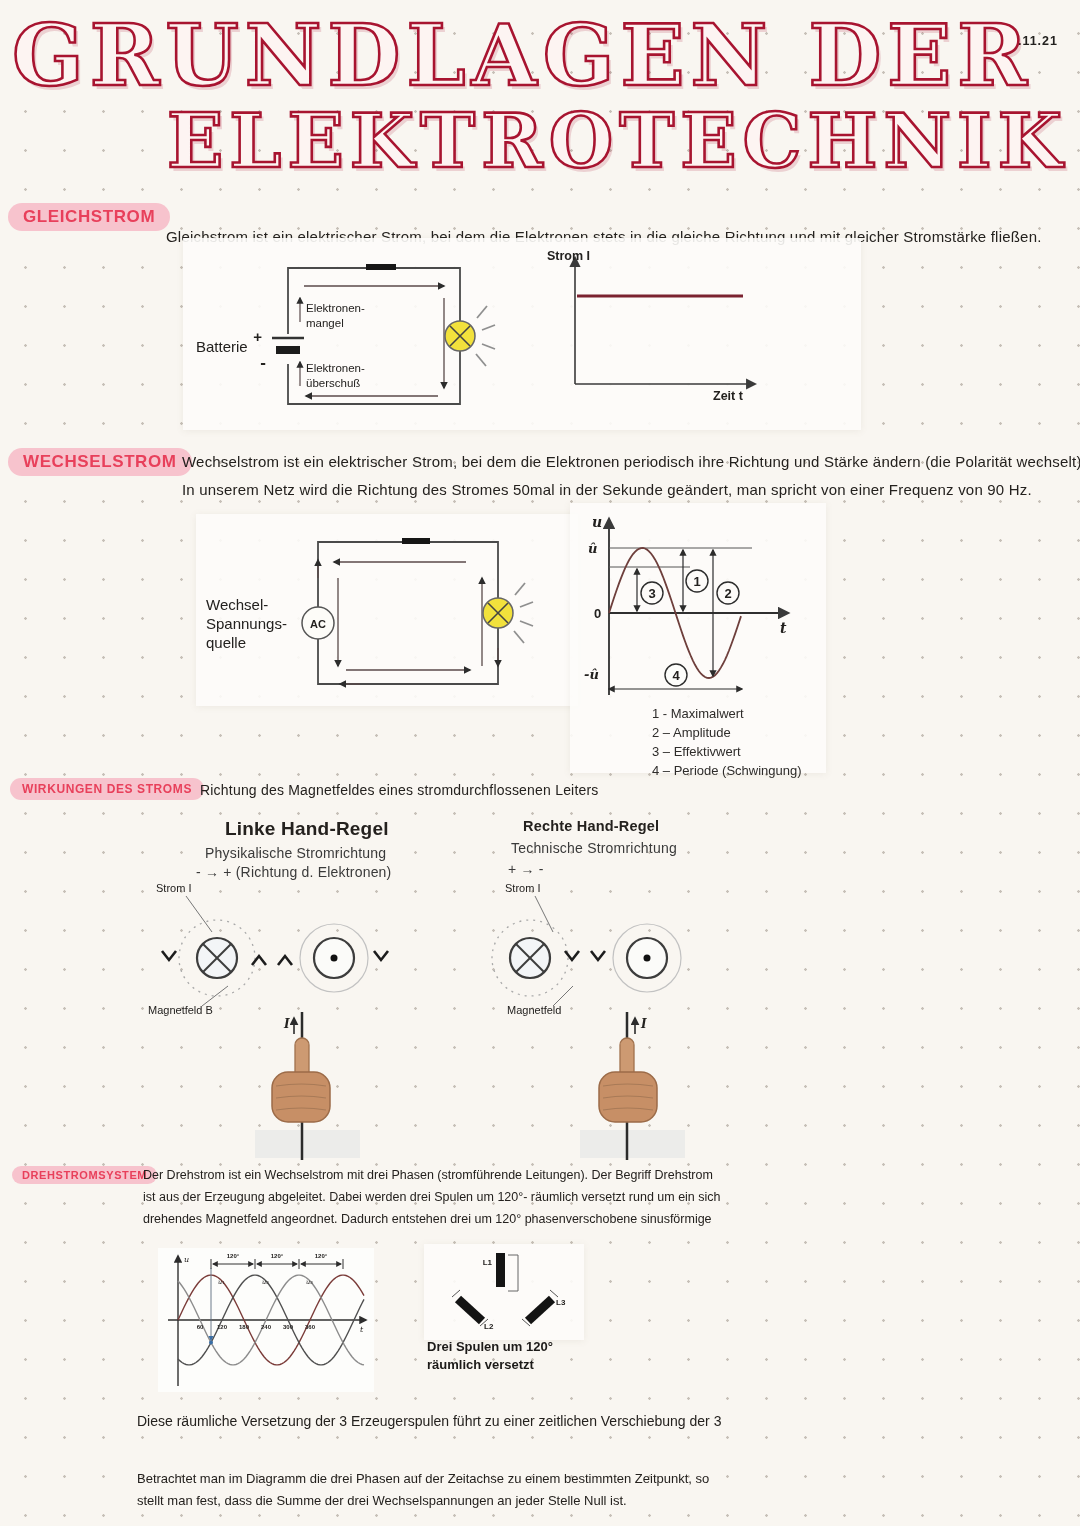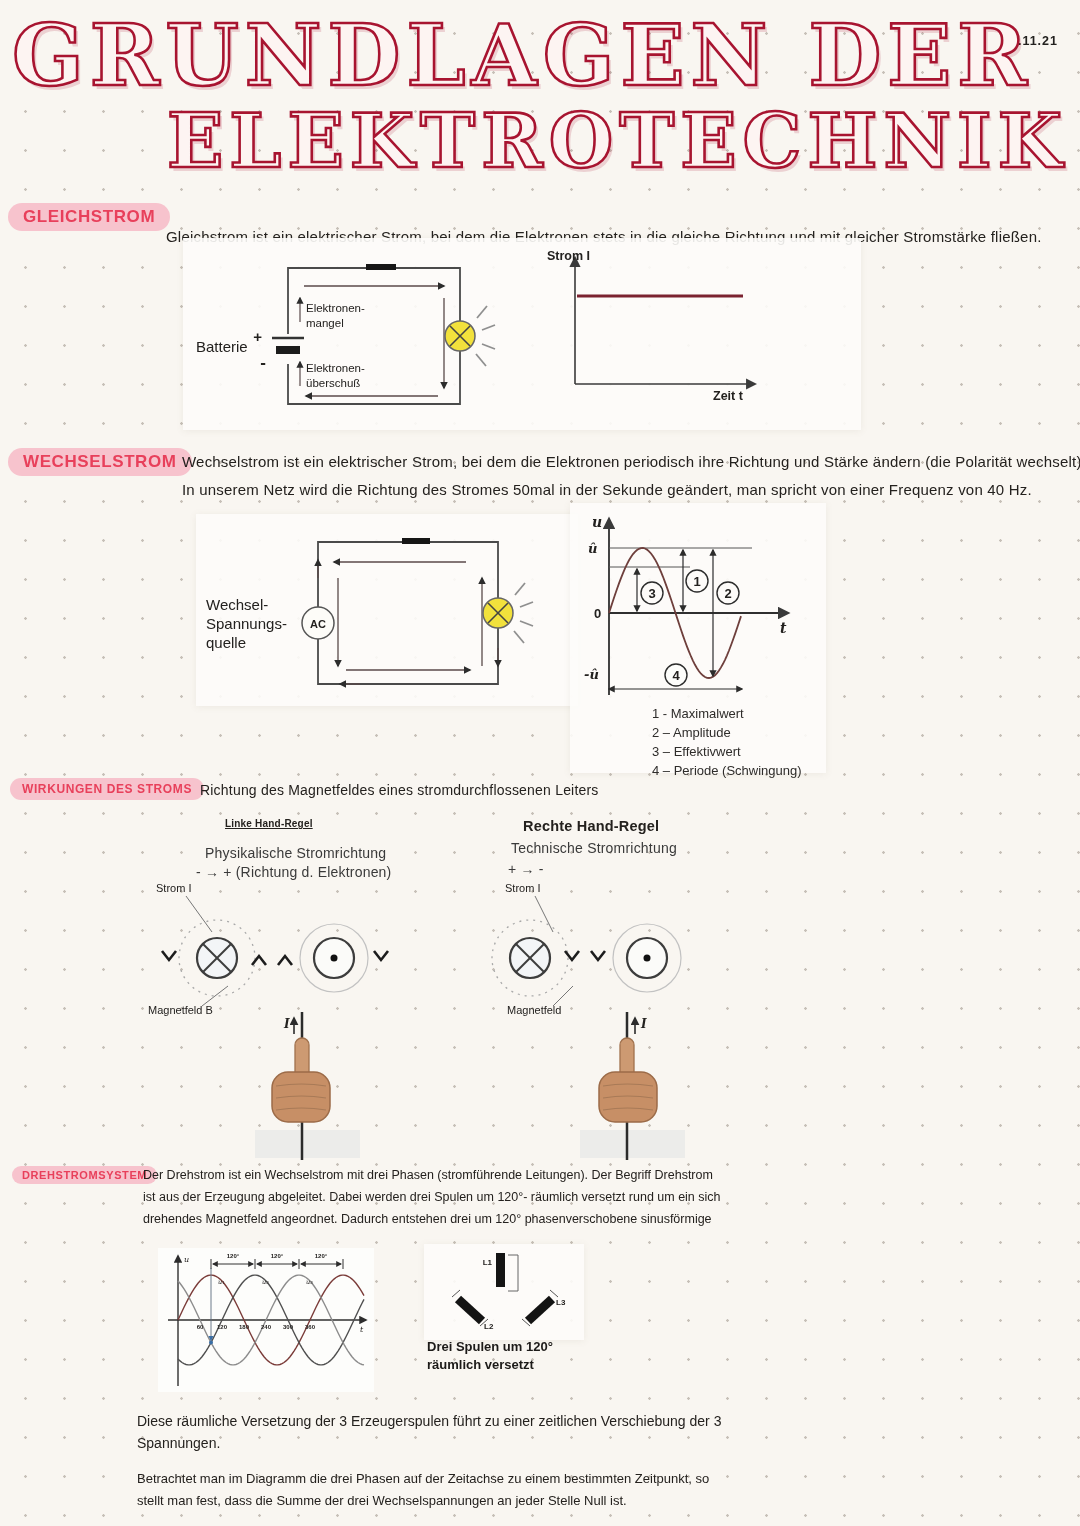--- a/index.html
+++ b/index.html
@@ -98,21 +98,21 @@
   <svg style="left:545px; top:242px;" width="230" height="168" viewBox="0 0 230 168">
     <line x1="30" y1="142" x2="30" y2="16" stroke="#3a3a3a" stroke-width="1.6" marker-end="url(#ah)"></line>
     <line x1="30" y1="142" x2="210" y2="142" stroke="#3a3a3a" stroke-width="1.6" marker-end="url(#ah)"></line>
     <text x="2" y="18" font-size="12.5" font-weight="bold" fill="#2b2b2b">Strom I</text>
     <text x="168" y="158" font-size="12.5" font-weight="bold" fill="#2b2b2b">Zeit t</text>
     <line x1="32" y1="54" x2="198" y2="54" stroke="var(--dc-line,#7b2230)" stroke-width="3"></line>
   </svg>
 
   <span class="pill big" style="left:8px; top:448px;">WECHSELSTROM</span>
   <div class="hw" style="left:182px; top:453px;">Wechselstrom ist ein elektrischer Strom, bei dem die Elektronen periodisch ihre Richtung und Stärke ändern (die Polarität wechselt)</div>
-  <div class="hw" style="left:182px; top:481px;">In unserem Netz wird die Richtung des Stromes 50mal in der Sekunde geändert, man spricht von einer Frequenz von 40 Hz.</div>
+  <div class="hw" style="left:182px; top:481px;">In unserem Netz wird die Richtung des Stromes 50mal in der Sekunde geändert, man spricht von einer Frequenz von 90 Hz.</div>
 
   <div class="scan" style="left:196px; top:514px; width:382px; height:192px;"></div>
   <div class="scan" style="left:570px; top:503px; width:256px; height:270px;"></div>
 
   <svg style="left:198px; top:518px;" width="335" height="192" viewBox="0 0 335 192">
     <text x="8" y="92" font-size="15" fill="#2b2b2b">Wechsel-</text>
     <text x="8" y="111" font-size="15" fill="#2b2b2b">Spannungs-</text>
     <text x="8" y="130" font-size="15" fill="#2b2b2b">quelle</text>
     <path d="M120,121 L120,166 L300,166 L300,24 L120,24 L120,89" fill="none" stroke="#4a4a4a" stroke-width="1.8"></path>
     <rect x="204" y="20" width="28" height="6" fill="#161616"></rect>
@@ -172,21 +172,21 @@
   <div class="legend" style="left:652px; top:704px;">
     <div>1 - Maximalwert</div>
     <div>2 – Amplitude</div>
     <div>3 – Effektivwert</div>
     <div>4 – Periode (Schwingung)</div>
   </div>
 
   <span class="pill small" style="left:10px; top:778px;">WIRKUNGEN DES STROMS</span>
   <div class="hw" style="left:200px; top:782px; font-size:14px;">Richtung des Magnetfeldes eines  stromdurchflossenen Leiters</div>
 
-  <div class="hw bold" style="left:225px; top:818px; font-size:10px;text-decoration:underline;">Linke Hand-Regel</div>
+  <div class="hw bold" style="left:225px; top:818px; font-size:19px;">Linke Hand-Regel</div>
   <div class="hw" style="left:205px; top:845px; font-size:14px; color:#3a3a3a;">Physikalische Stromrichtung</div>
   <div class="hw" style="left:196px; top:864px; font-size:14px; color:#3a3a3a;">- → + (Richtung d. Elektronen)</div>
 
   <svg style="left:142px; top:880px;" width="270" height="140" viewBox="0 0 270 140">
     <text x="14" y="12" font-size="11" fill="#3c3c3c">Strom I</text>
     <line x1="44" y1="16" x2="70" y2="52" stroke="#777" stroke-width="1"></line>
     <circle cx="75" cy="78" r="38" fill="none" stroke="#a9a9a9" stroke-width="1.3" stroke-dasharray="2,5"></circle>
     <circle cx="75" cy="78" r="20" fill="#f3f5f7" stroke="#3d3d3d" stroke-width="2.2"></circle>
     <line x1="61" y1="64" x2="89" y2="92" stroke="#3d3d3d" stroke-width="2"></line>
     <line x1="89" y1="64" x2="61" y2="92" stroke="#3d3d3d" stroke-width="2"></line>
@@ -306,20 +306,19 @@
     <line x1="122" y1="52" x2="98" y2="74" stroke="#141414" stroke-width="9"></line>
     <text x="126" y="58" font-size="8" font-weight="bold">L3</text>
   </svg>
   <div class="caption" style="left:427px; top:1338px;">
     <div>Drei Spulen um 120°</div>
     <div>räumlich versetzt</div>
   </div>
 
   <div class="para" style="left:137px; top:1410px; font-size:14px; line-height:22px;">
     <div>Diese räumliche Versetzung der 3 Erzeugerspulen führt zu einer zeitlichen Verschiebung der 3</div>
-    <div>Spannungen.</div>
   </div>
   <div class="para" style="left:137px; top:1468px; font-size:13px; line-height:22px;">
     <div>Betrachtet man im Diagramm die drei Phasen auf der Zeitachse zu einem bestimmten Zeitpunkt, so</div>
     <div>stellt man fest, dass die Summe der drei Wechselspannungen an jeder Stelle Null ist.</div>
   </div>
 
 </div>
 
 </body></html>

